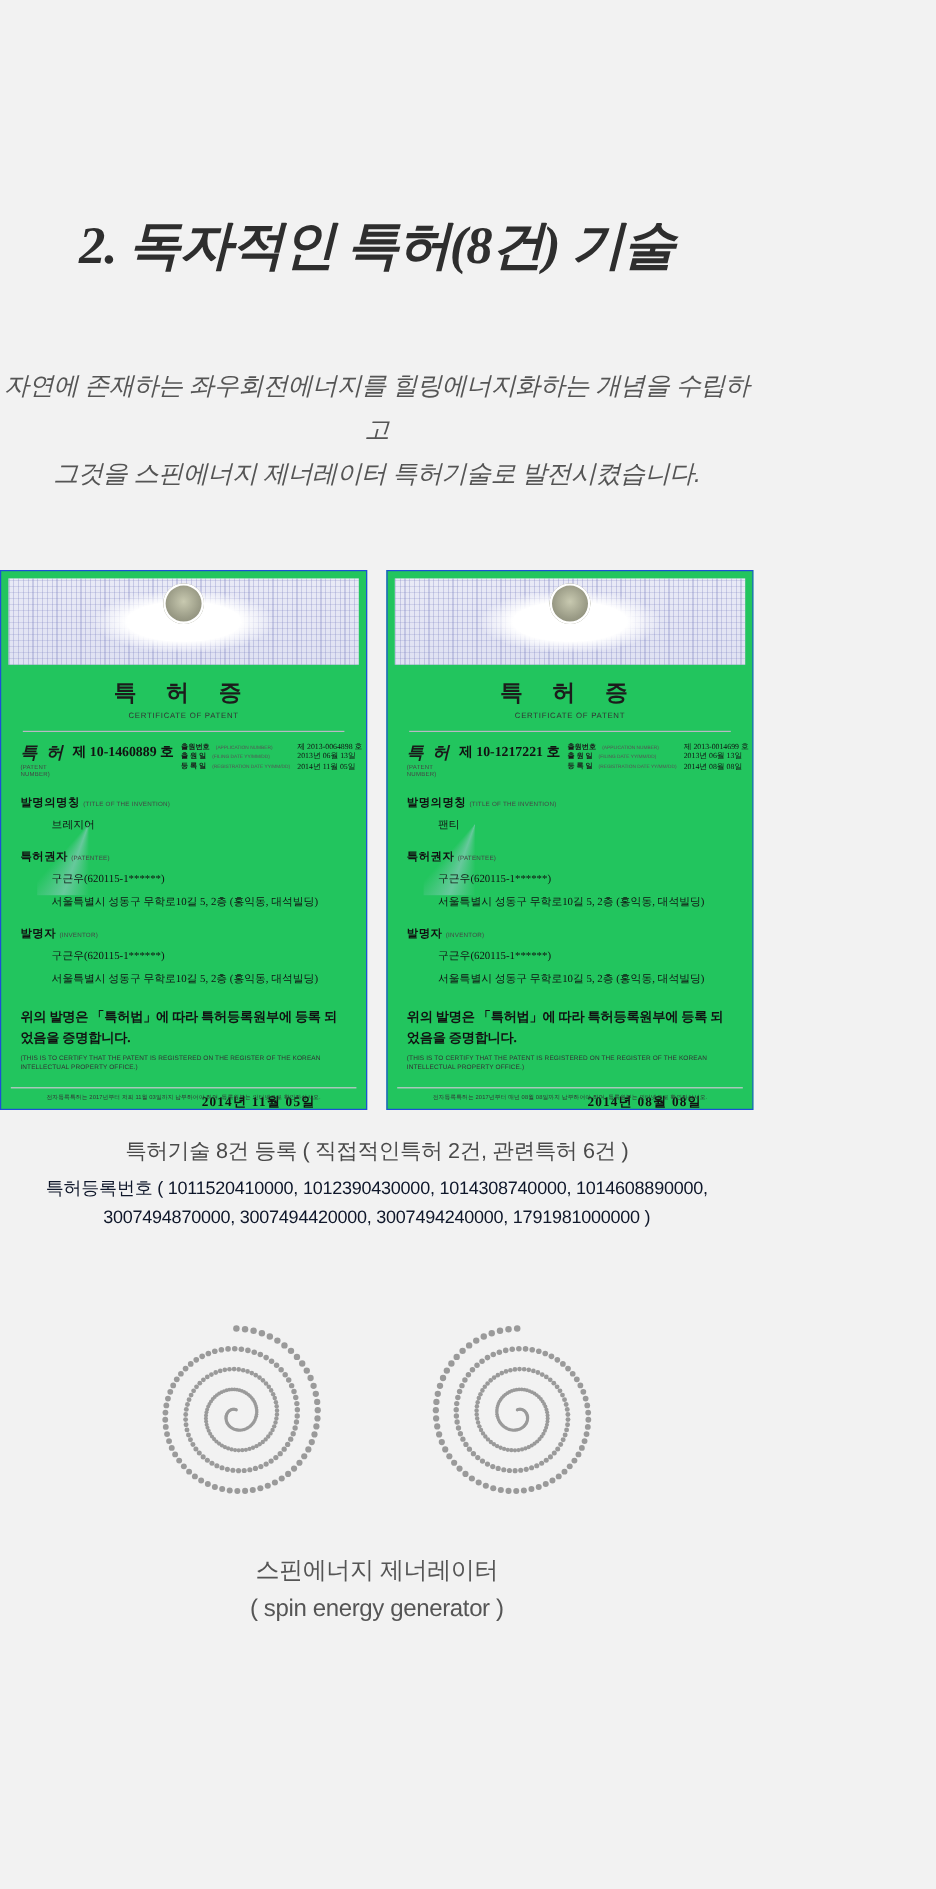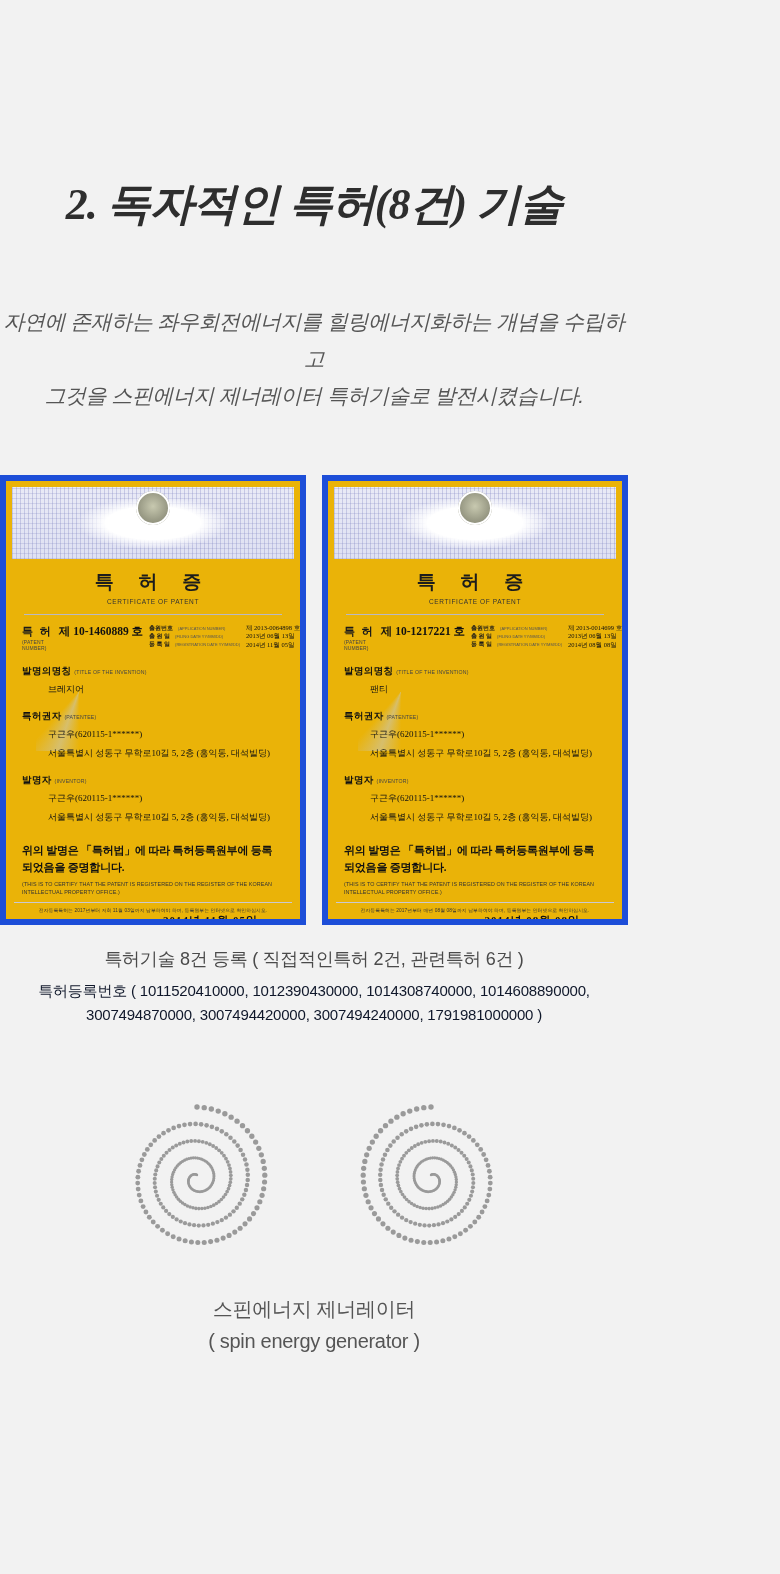--- a/index.html
+++ b/index.html
@@ -49,22 +49,22 @@
   
   .certs {
     display: flex;
     justify-content: center;
     gap: 16px;
     margin-top: 60px;
   }
   .cert {
     width: 316px;
     height: 450px;
-    background: #eab308;
-    border: 6px solid #1d4ed8;
+    background: #22c55e;
+    border: 1px solid #1d4ed8;
     position: relative;
     box-sizing: border-box;
     padding: 0;
     overflow: hidden;
     font-family: "Liberation Serif", serif;
   }
   
   .cert-band {
     height: 72px;
     margin: 6px 6px 0 6px;
@@ -122,25 +122,26 @@
     background: #b9b9c4;
     margin: 9px 2px 9px 2px;
   }
   .row-num {
     display: flex;
     align-items: flex-start;
     gap: 6px;
     margin-top: 2px;
   }
   .lbl-ko {
-    font-size: 11px;
+    font-size: 14px;
     font-weight: bold;
     letter-spacing: 2px;
     color: #1a1a1a;
     white-space: nowrap;
+    font-style: italic;
   }
   .lbl-en {
     font-size: 5px;
     color: #444;
     font-family: "Liberation Sans", sans-serif;
     letter-spacing: 0.2px;
     display: block;
   }
   .patnum {
     font-size: 11.5px;

